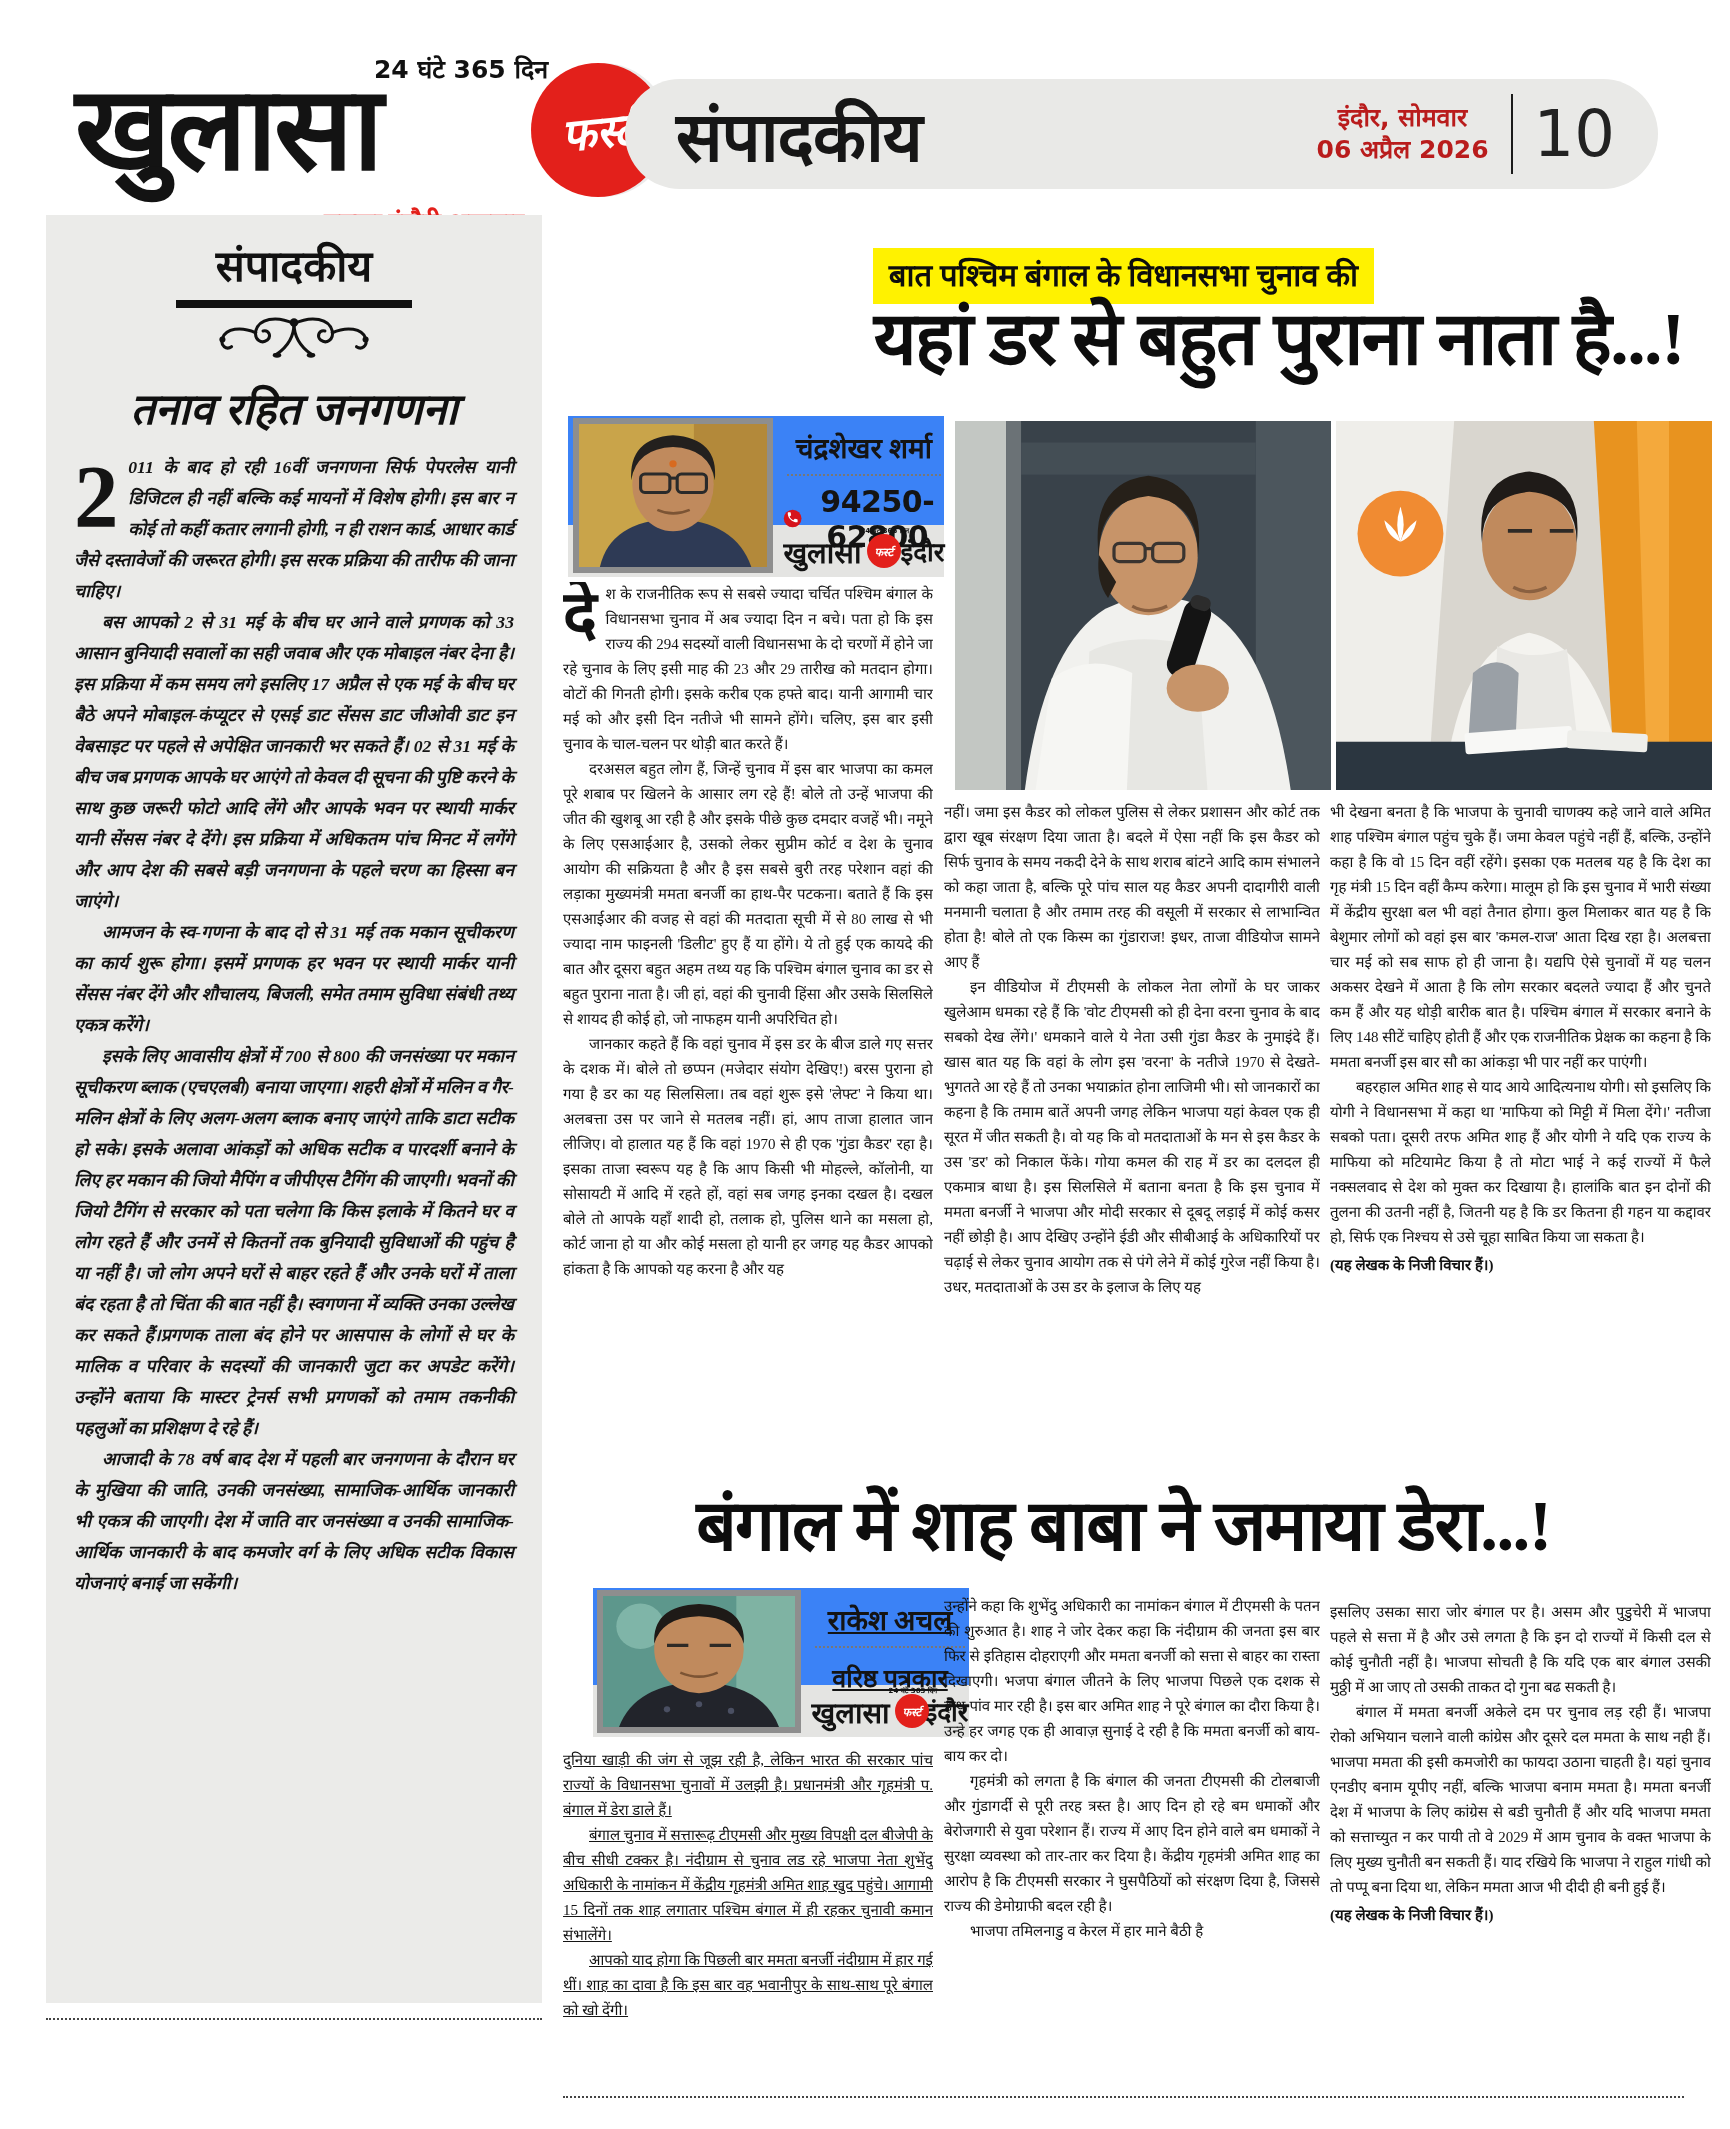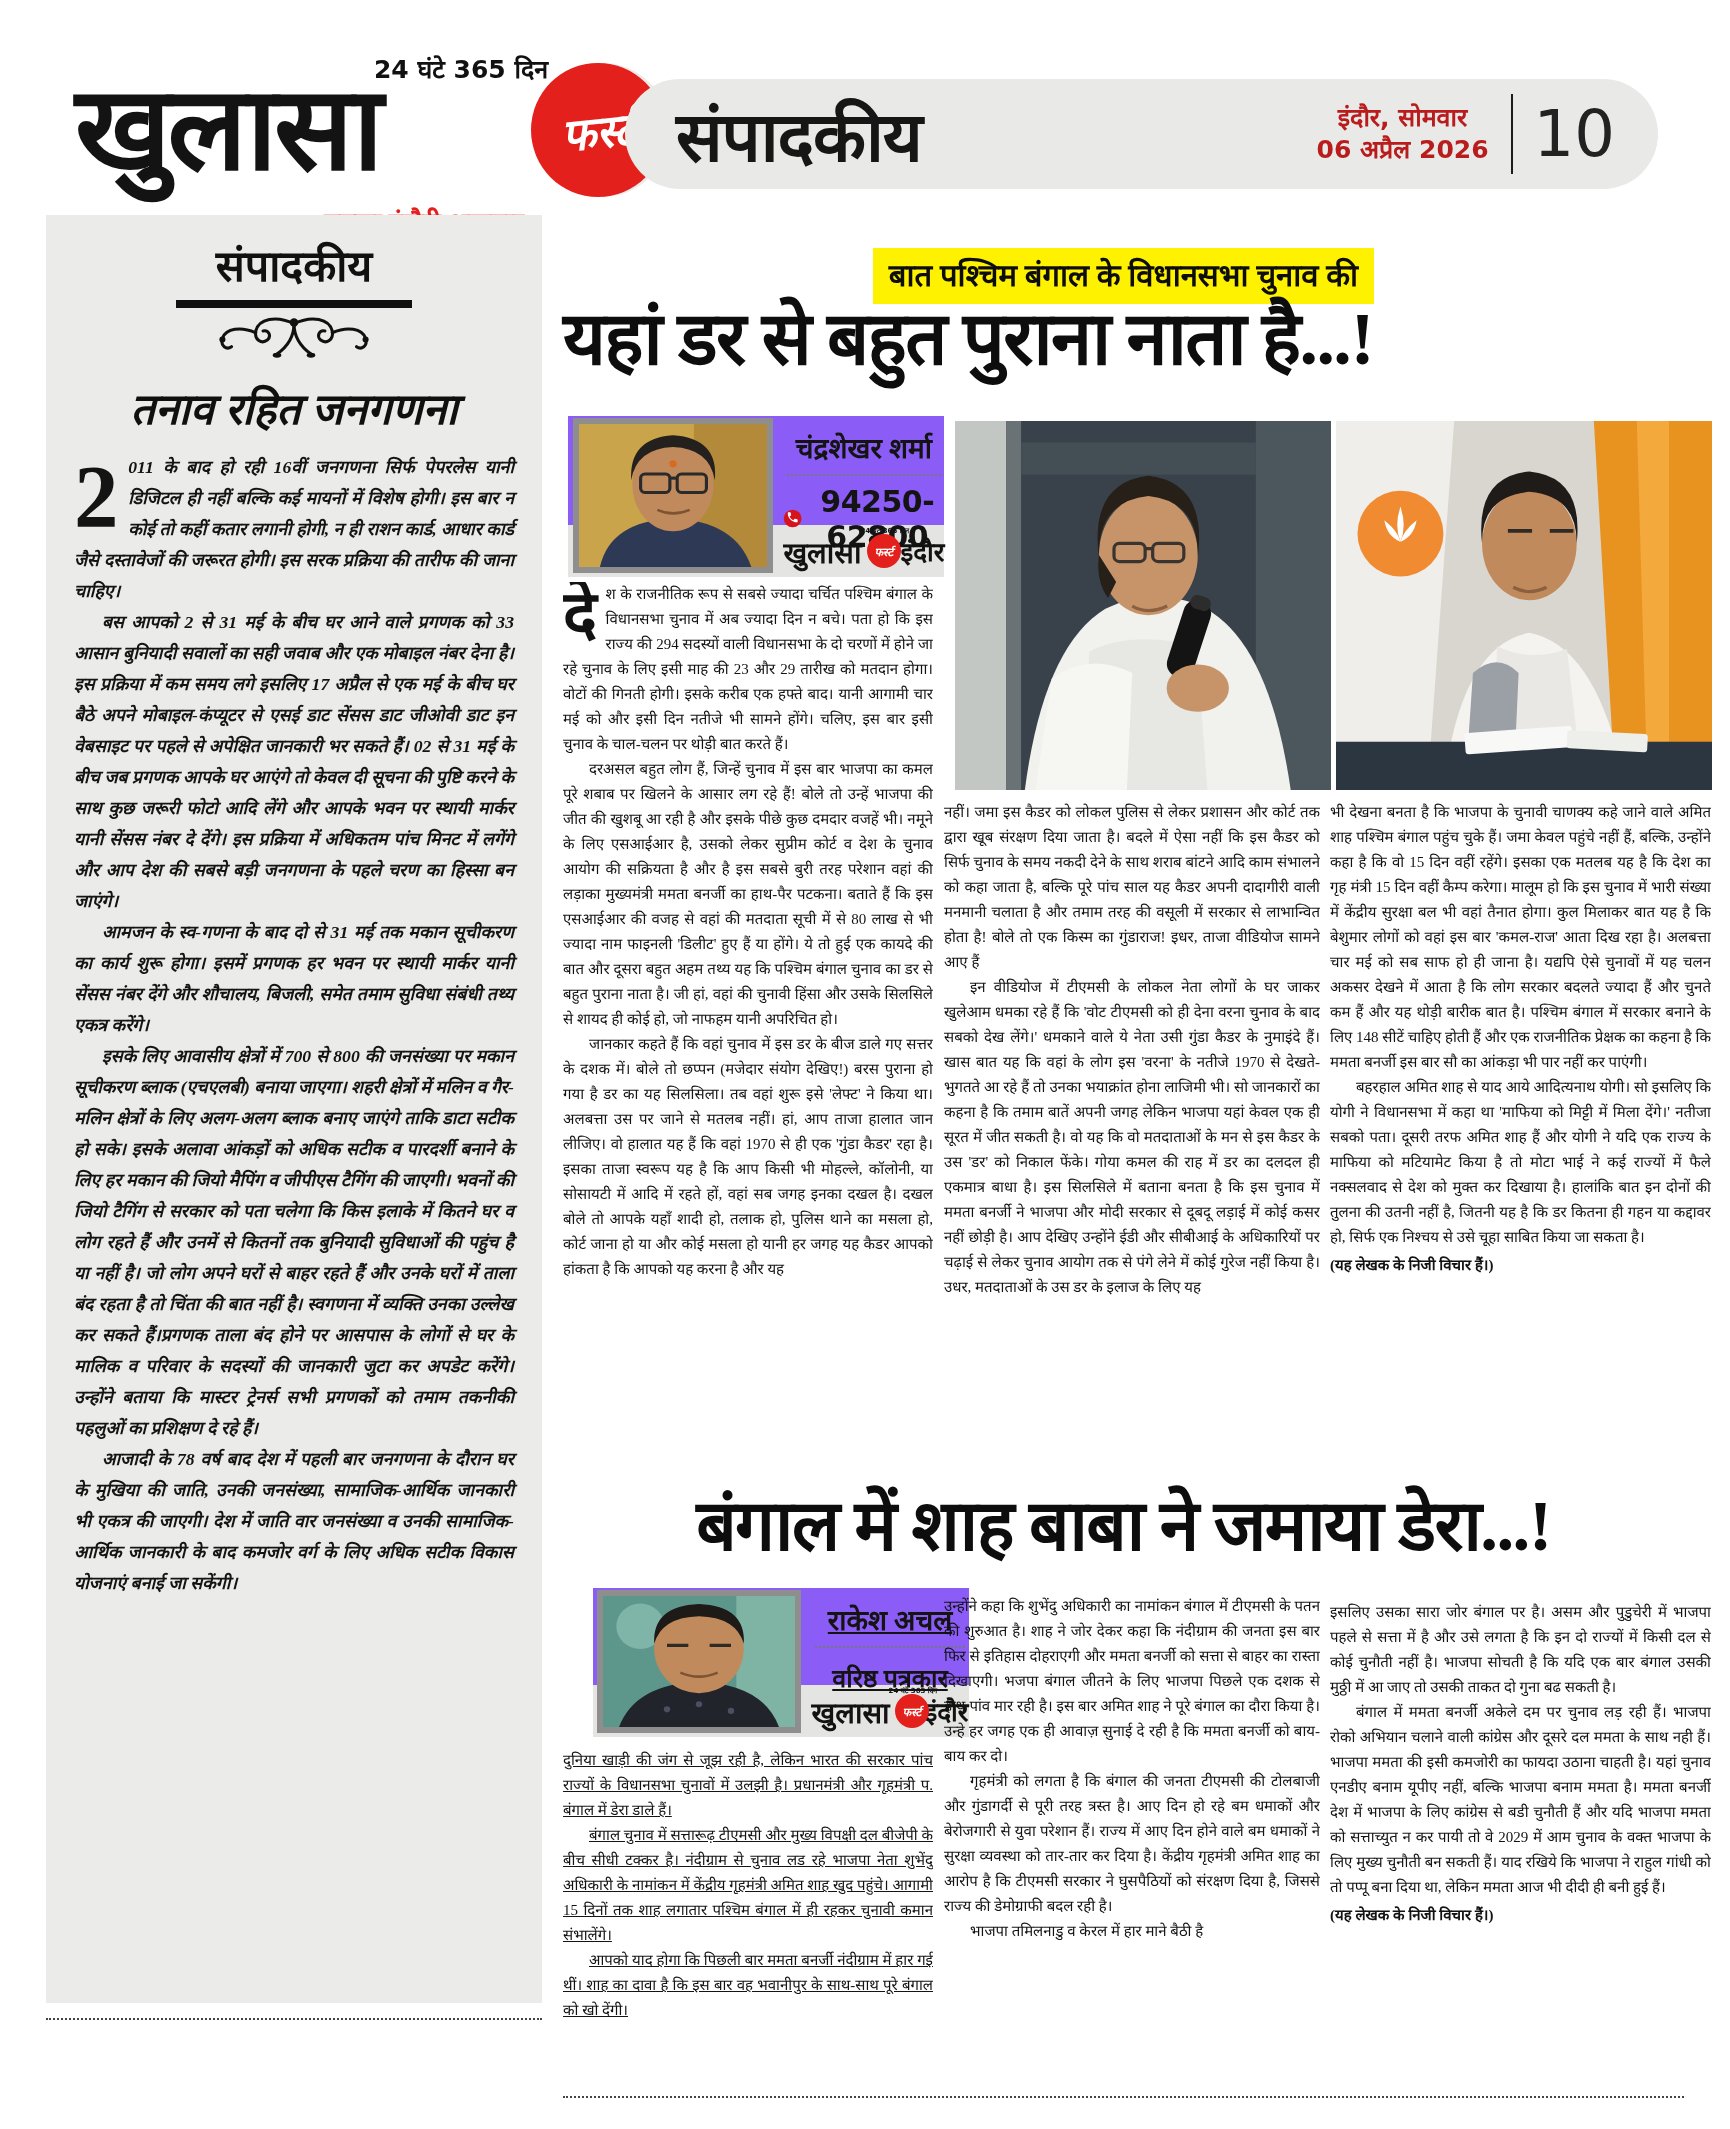--- a/index.html
+++ b/index.html
@@ -51,25 +51,25 @@
     padding:7.5px 9.7px 0 0; font-style:normal; }
   .panel-dotted { position:absolute; left:46px; top:2018px; width:496px; border-top:2.7px dotted #444; }
 
   
   .main-area { position:absolute; left:563px; top:236px; width:1121px; height:1878px; }
 
   .kicker { position:absolute; left:0; top:11.8px; width:1121px; text-align:center; }
   .kicker span { display:inline-block; background:#fff200; color:#0d0d0d;
     font-weight:800; font-size:31px; padding:5.4px 16px 8.6px 16px; }
 
-  .headline1 { position:absolute; left:0; top:63px; width:1121px; text-align:left;
+  .headline1 { position:absolute; left:0; top:63px; width:1121px; text-align:right;
     font-weight:800; font-size:74px; line-height:1.1; color:#0d0d0d; white-space:nowrap; letter-spacing:-1.6px; }
 
   
-  .author-box { position:absolute; background:#8b5cf6; }
+  .author-box { position:absolute; background:#3b82f6; }
   .ab1 { left:5.4px; top:180px; width:376px; height:161px; }
   .ab2 { left:29.5px; top:1352px; width:376px; height:149px; }
   .ab-strip { position:absolute; left:0; bottom:0; width:100%; height:52px; background:#e4e4e2; }
   .ab-photo { position:absolute; left:4.3px; top:2.1px; border:6.4px solid #8e8e8e; background:#ddd; }
   .ab1 .ab-photo { width:200px; height:155px; }
   .ab2 .ab-photo { width:204px; height:143px; }
   .ab-right { position:absolute; left:215px; top:0; width:161px; height:100%; text-align:center; }
   .ab2 .ab-right { left:219px; width:157px;text-decoration:underline; }
   .ab-name { font-weight:800; font-size:28px; margin-top:11.8px; white-space:nowrap; }
   .ab-dotted { border-top:2.1px dotted #777; margin:8.6px 3.2px 7.5px 3.2px; }

